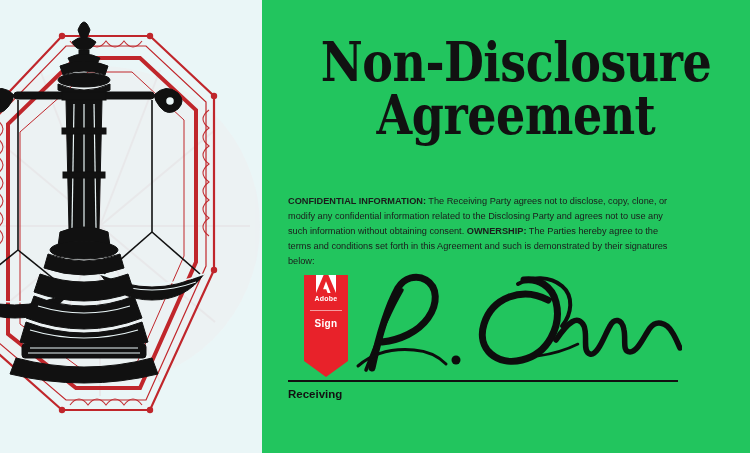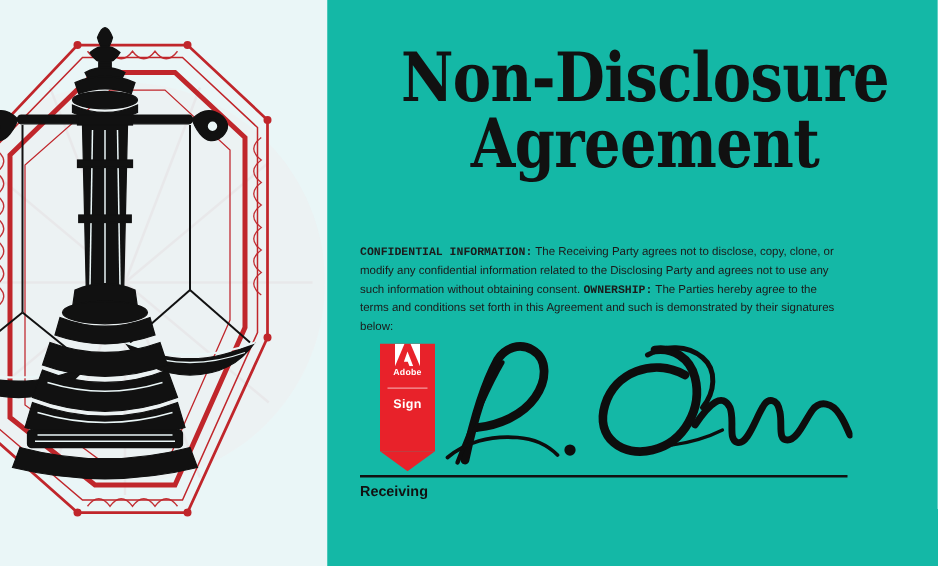--- a/index.html
+++ b/index.html
@@ -10,21 +10,21 @@
     width: 750px;
     height: 453px;
     background: #eaf6f7;
     font-family: "Liberation Sans", sans-serif;
     overflow: hidden;
     position: relative;
   }
   .page {
     position: absolute;
     inset: 0;
-    background: #14b8a6;
+    background: #22c55e;
   }
 
   
   .artwork {
     position: absolute;
     left: 0;
     top: 0;
     width: 262px;
     height: 453px;
     overflow: hidden;
@@ -69,21 +69,20 @@
     top: 185px;
     left: 6px;
     width: 382px;
     font-size: 9.2px;
     line-height: 15px;
     color: #1b1b1b;
     text-align: left;
   }
   .body-copy b {
     font-weight: 700;
-    font-family: Liberation Mono, monospace;
   }
 
   
   .sig-area {
     position: absolute;
     top: 268px;
     left: 6px;
     width: 392px;
     height: 140px;
   }

